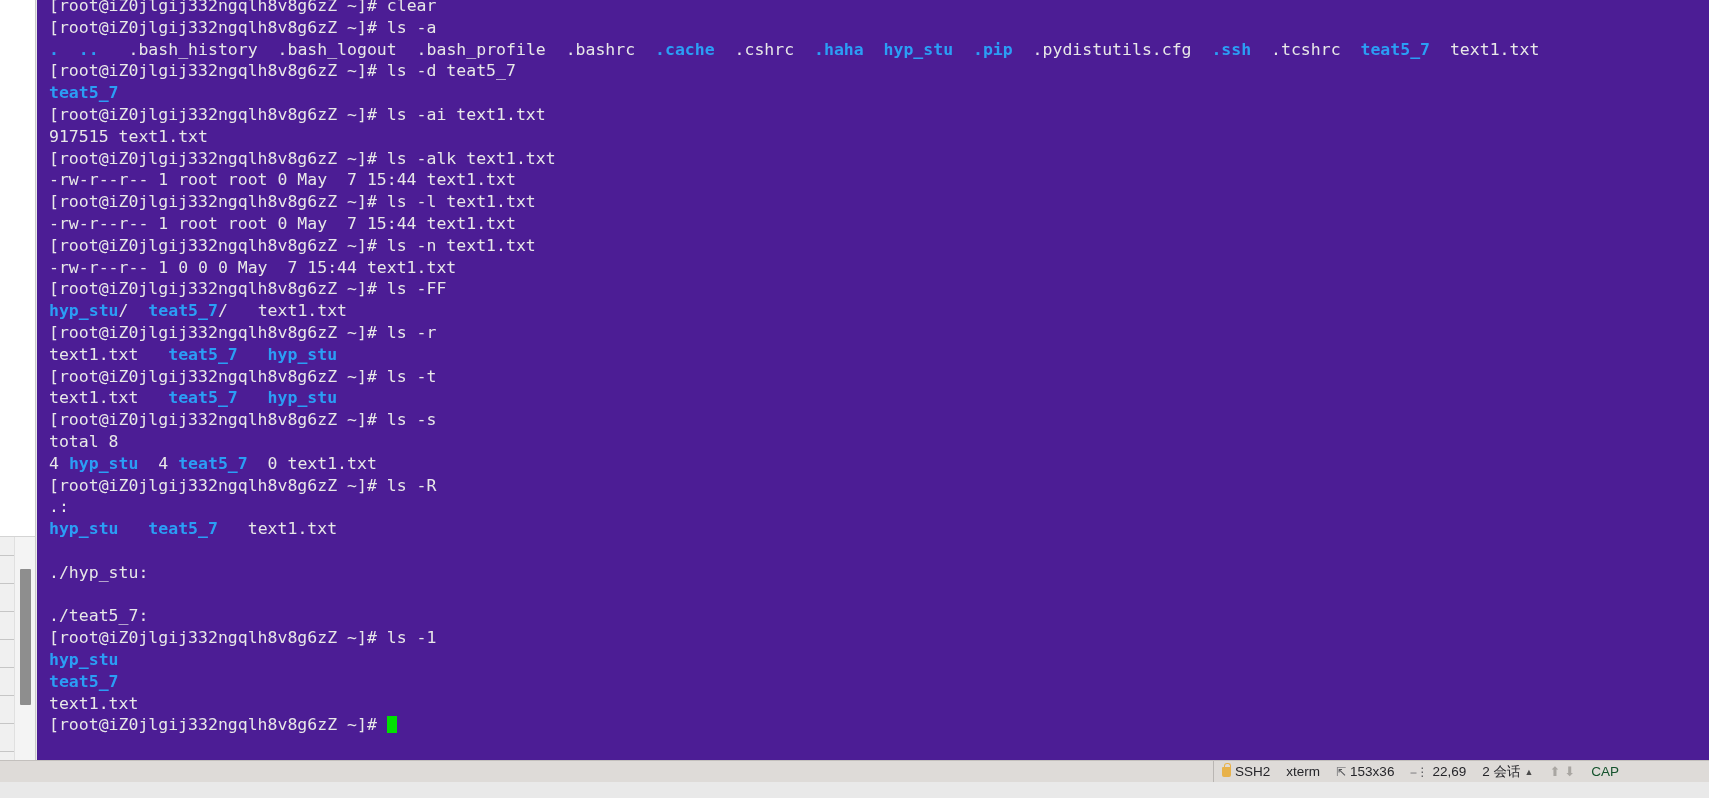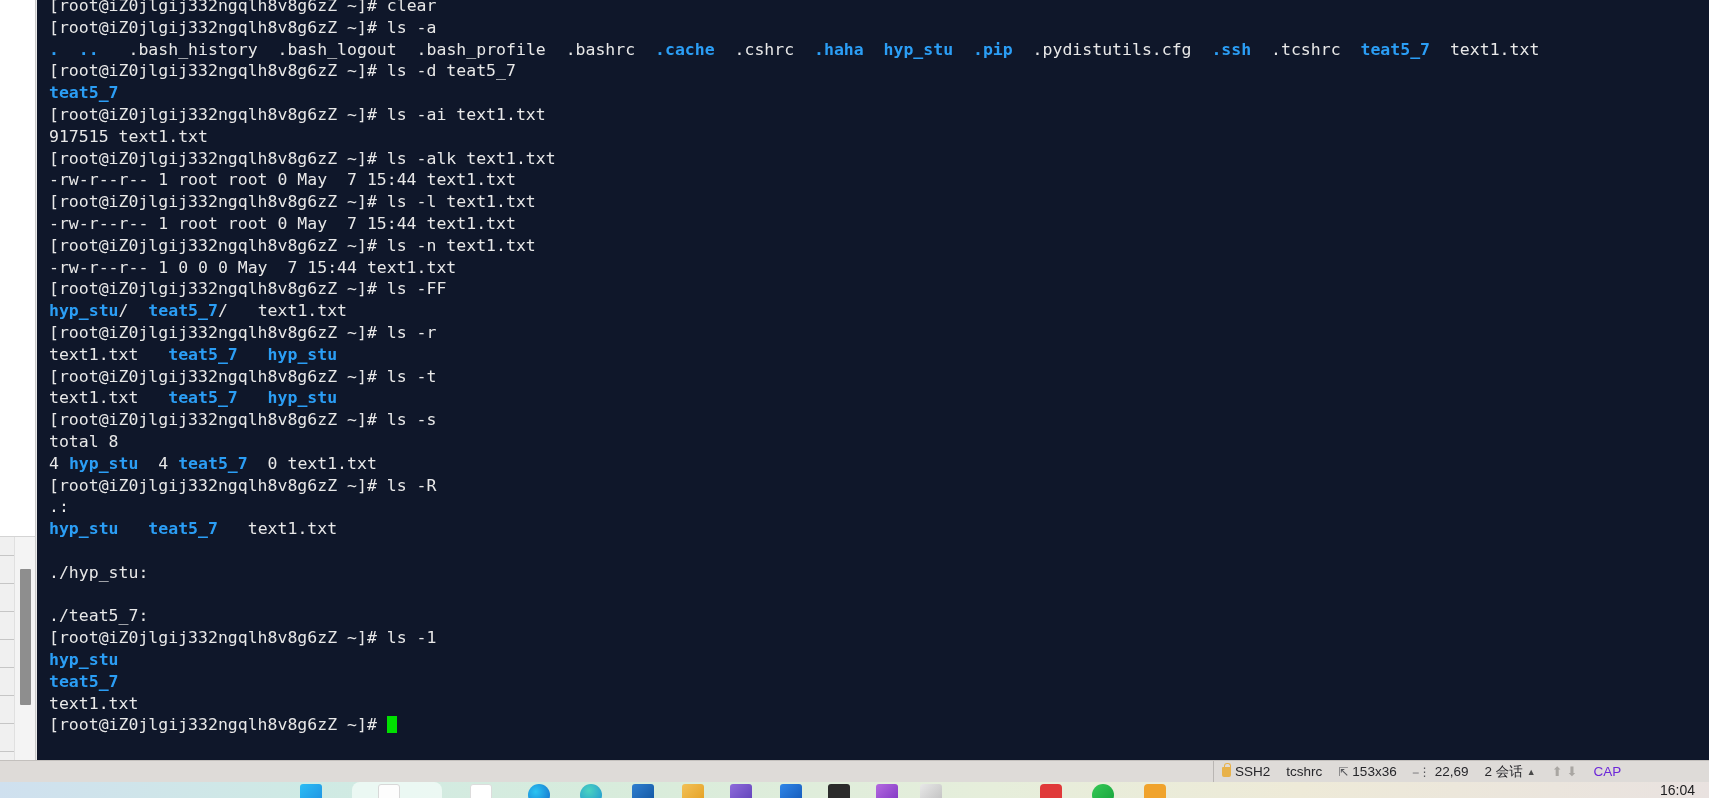--- a/index.html
+++ b/index.html
@@ -61,21 +61,21 @@
     font-style: italic;
     color: #333;
     letter-spacing: -0.5px;
   }
 
   
   #terminal {
     position: absolute;
     left: 37px; top: 0;
     width: 1672px; height: 760px;
-    background: #0f172a;
+    background: #4c1d95;
     overflow: hidden;
     padding: 0;
   }
   #term-lines {
     position: absolute;
     left: 0;
     top: -5px;
     padding-left: 12px;
     font-family: "DejaVu Sans Mono", "Liberation Mono", monospace;
     font-size: 16.5px;
@@ -139,21 +139,21 @@
   .sb-glyph {
     font-family: "DejaVu Sans", sans-serif;
     font-size: 12px;
     color: #55565a;
   }
   .sb-caret { font-size: 9px; color: #4a4a4a; }
   .sb-arrow-up, .sb-arrow-dn {
     color: #a9a6a2;
     font-size: 13px;
   }
-  .sb-cap { color: #6d28d9; padding-right: 6px; }
+  .sb-cap { color: #14532d; padding-right: 6px; }
 
   
   #watermark {
     position: absolute;
     right: 12px; top: 768px;
     font-size: 19px;
     color: #b7bcc2;
     font-family: "Liberation Sans", sans-serif;
     white-space: nowrap;
     text-shadow: 0 1px 0 rgba(255,255,255,0.6);
@@ -218,21 +218,21 @@
 
   <div id="statusbar">
     <div class="sb-left"></div>
 
     <div class="sb-cell">
       <span class="sb-lock"></span>
       <span>SSH2</span>
     </div>
 
     <div class="sb-cell">
-      <span>tcshrc</span>
+      <span>xterm</span>
     </div>
 
     <div class="sb-cell">
       <span class="sb-glyph">⇱</span>
       <span>153x36</span>
     </div>
 
     <div class="sb-cell">
       <span class="sb-glyph">⎯⋮</span>
       <span>22,69</span>
@@ -248,33 +248,14 @@
       <span class="sb-arrow-dn">⬇</span>
     </div>
 
     <div class="sb-cell sb-cap">
       <span>CAP</span>
     </div>
   </div>
 
   <div id="watermark">CSDN @进击的1++</div>
 
-  <div id="taskbar">
-    <div class="tb-active-pill"></div>
-    <div class="tb-icon" style="left:300px;background:linear-gradient(135deg,#2bbdf5,#1f8fe0);"></div>
-    <div class="tb-icon" style="left:378px;background:#fdfdfd;border:1px solid #d8d8d8;"></div>
-    <div class="tb-icon" style="left:470px;background:#ffffff;border:1px solid #dcdcdc;"></div>
-    <div class="tb-icon" style="left:528px;background:radial-gradient(circle at 35% 35%,#2bc4f2,#1268c9);border-radius:50%;"></div>
-    <div class="tb-icon" style="left:580px;background:radial-gradient(circle at 40% 30%,#4ad3c0,#1b8fd4);border-radius:50%;"></div>
-    <div class="tb-icon" style="left:632px;background:linear-gradient(135deg,#2f7fd0,#10539e);"></div>
-    <div class="tb-icon" style="left:682px;background:linear-gradient(135deg,#f2c158,#e39d1d);"></div>
-    <div class="tb-icon" style="left:730px;background:linear-gradient(135deg,#8e6bdb,#5c3fb6);"></div>
-    <div class="tb-icon" style="left:780px;background:linear-gradient(135deg,#2f86e8,#1356b5);"></div>
-    <div class="tb-icon" style="left:828px;background:#2b2b2b;"></div>
-    <div class="tb-icon" style="left:876px;background:linear-gradient(135deg,#b46ae0,#7b32c0);"></div>
-    <div class="tb-icon" style="left:920px;background:linear-gradient(135deg,#e8e8e8,#bdbdbd);"></div>
-    <div class="tb-icon" style="left:1040px;background:#e03a3a;border-radius:4px;"></div>
-    <div class="tb-icon" style="left:1092px;background:linear-gradient(135deg,#35c956,#16a13a);border-radius:50%;"></div>
-    <div class="tb-icon" style="left:1144px;background:#f0a32c;border-radius:4px;"></div>
-    <div class="tb-time">16:04</div>
-  </div>
 
 </div>
 
 </body></html>

